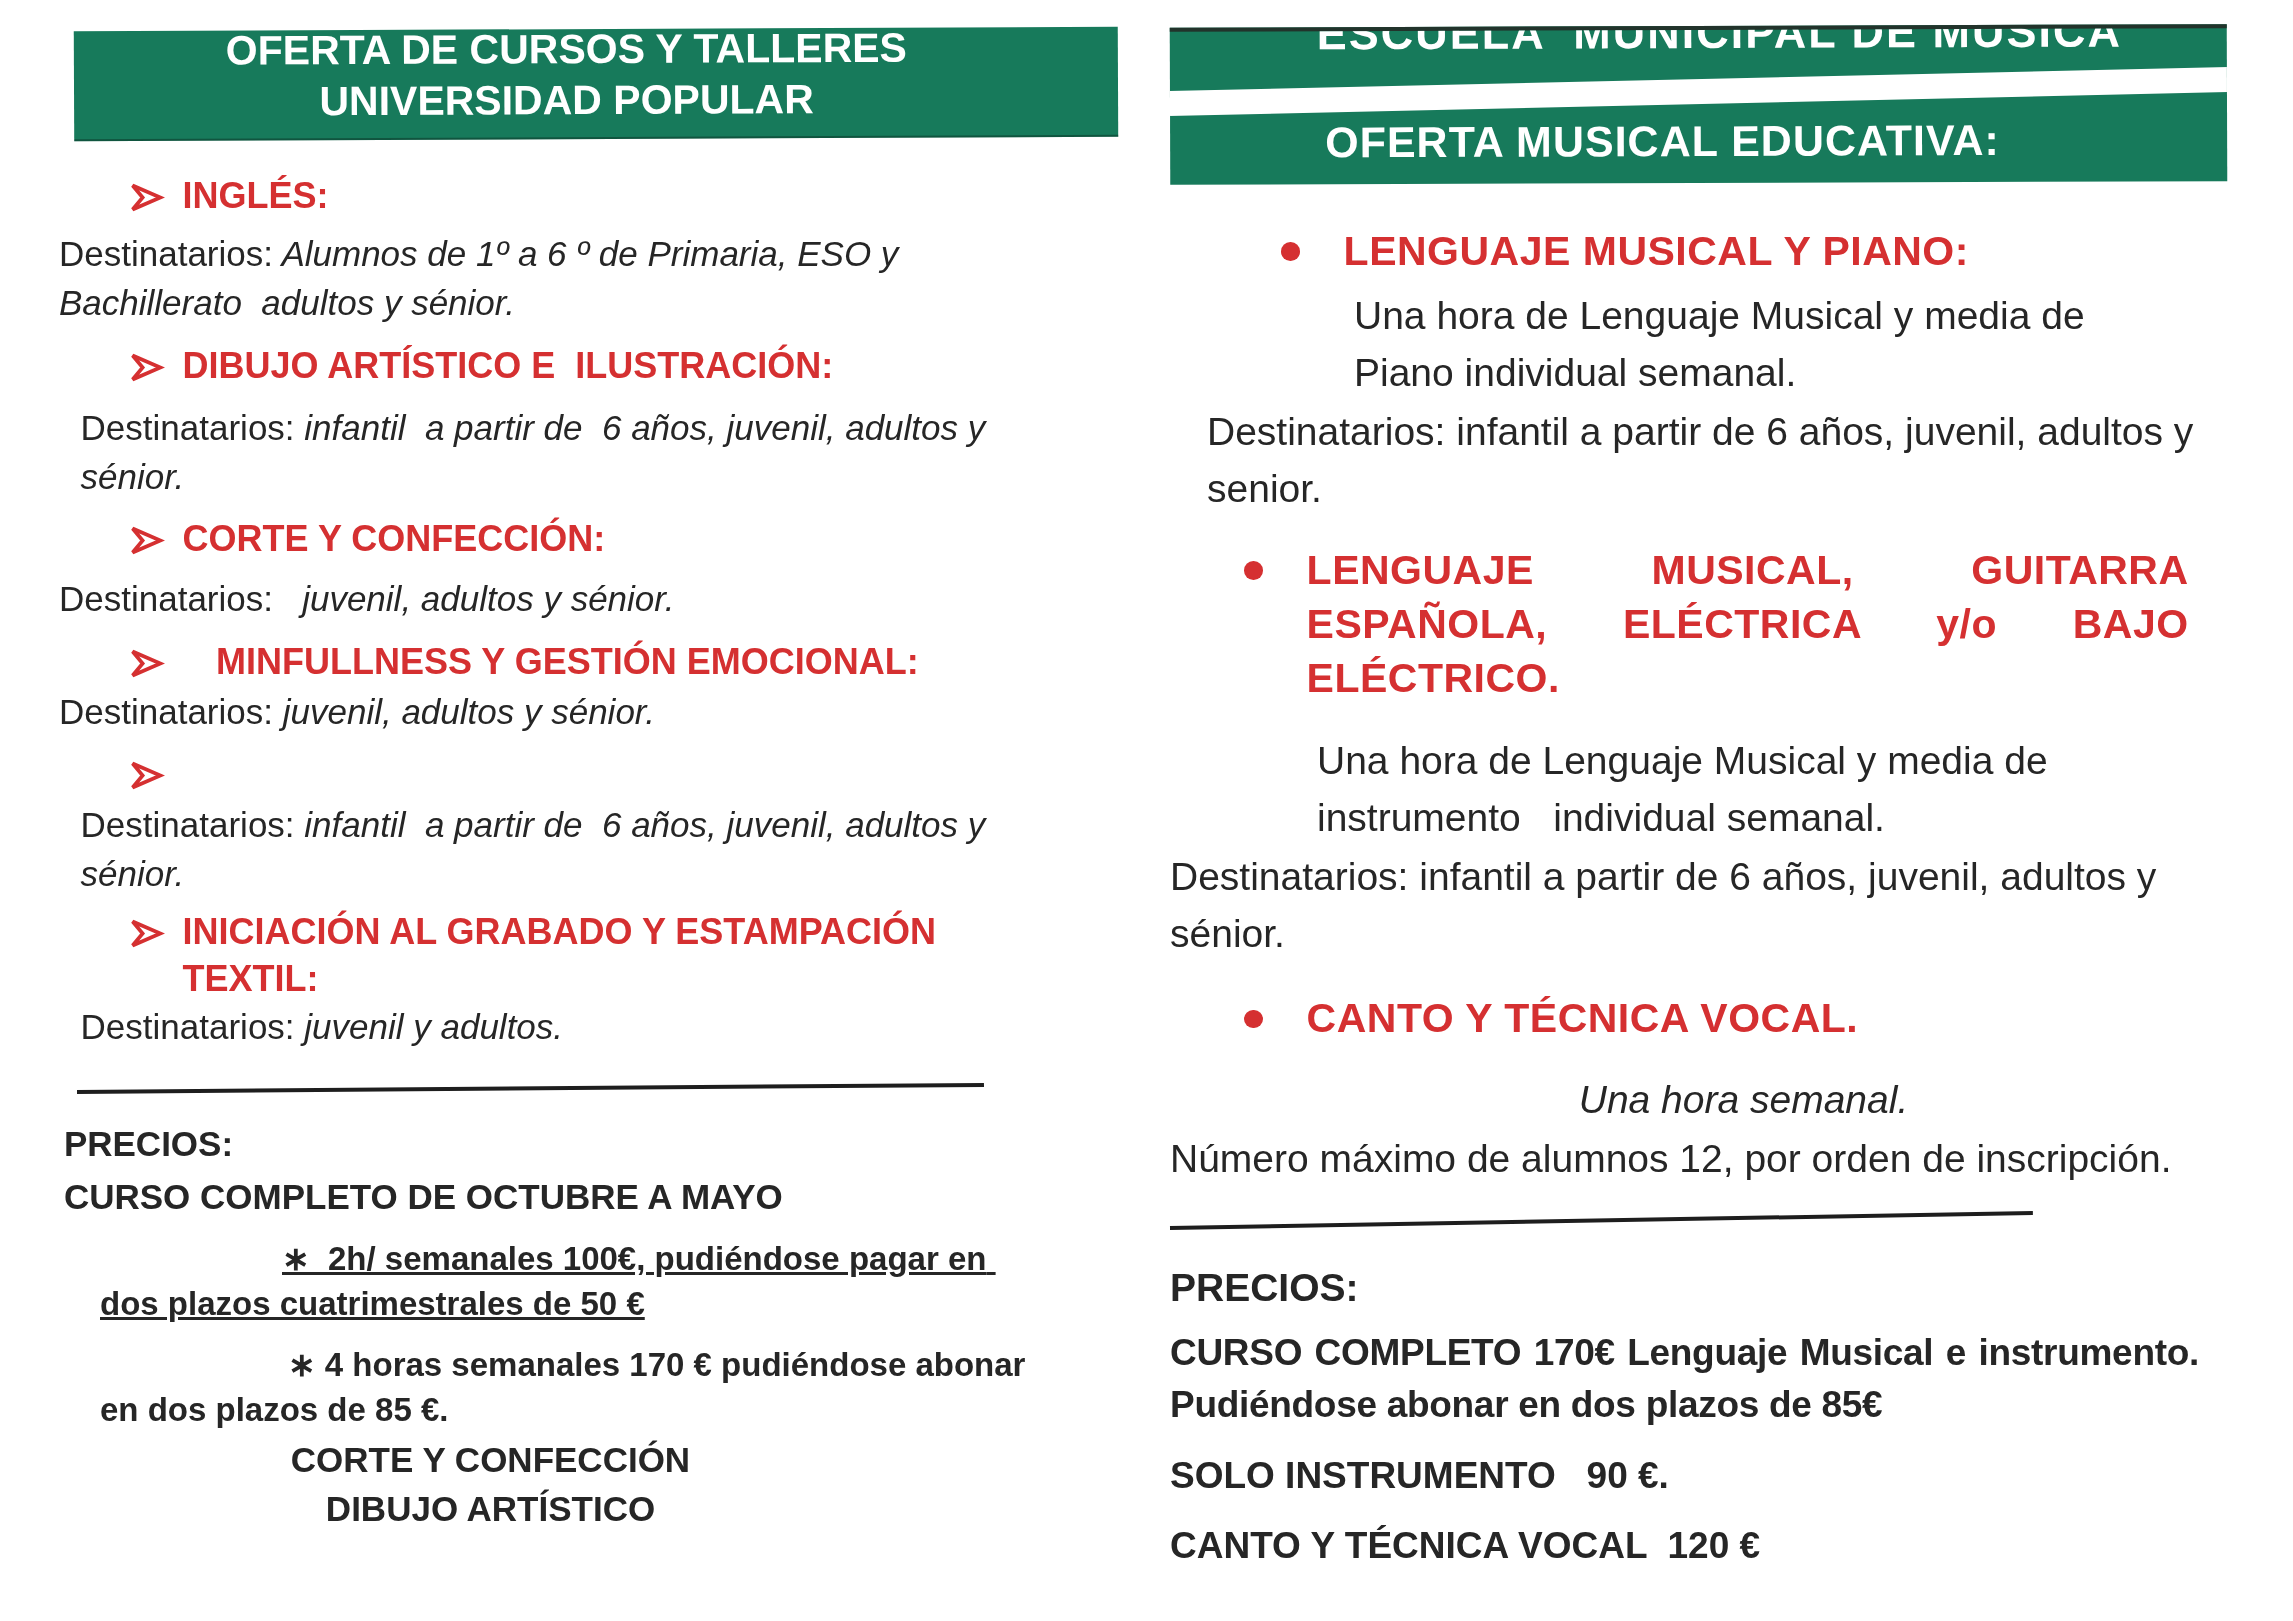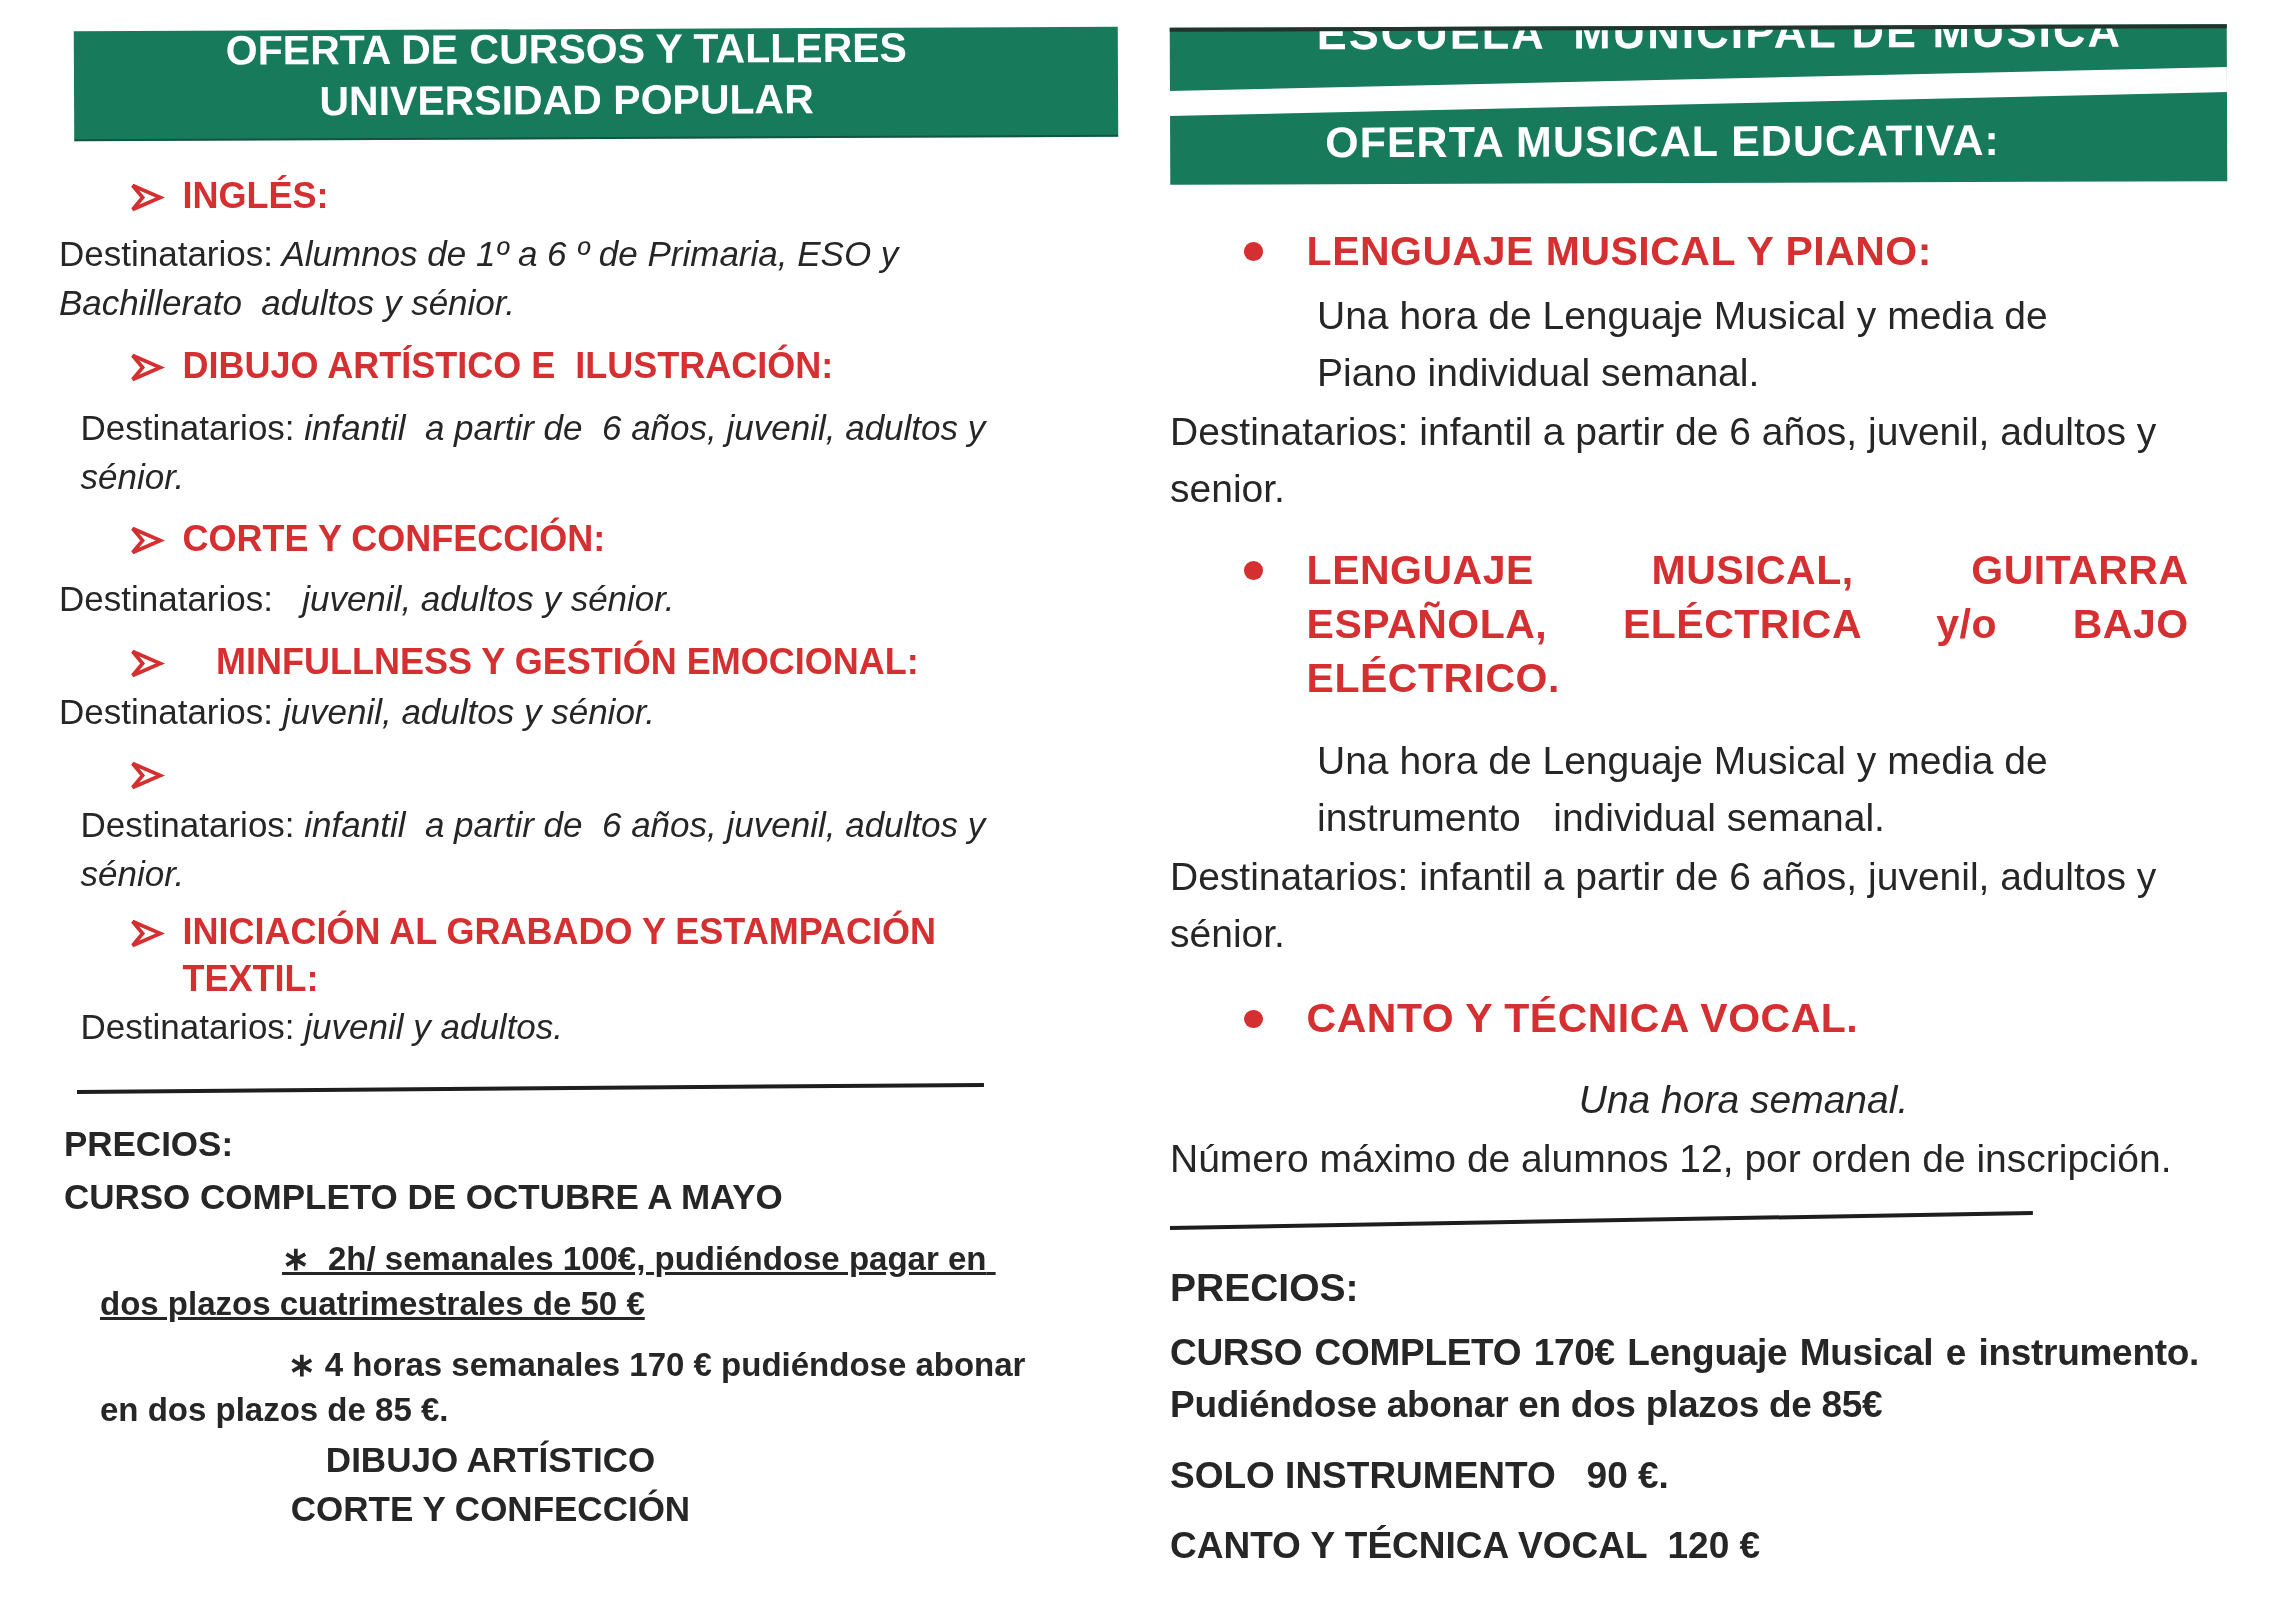--- a/index.html
+++ b/index.html
@@ -119,21 +119,21 @@
   }
   .mcourse-title.justified { text-align: justify; }
   .mdesc {
     margin: 0 0 0 147px; width: 794px;
     font-size: 39px; line-height: 57px;
     white-space: pre-wrap;
   }
   .mdesc.centered { text-align: center; width: 853px; }
   .mdest { margin: 0; width: 1029px; font-size: 39px; line-height: 57px; white-space: pre-wrap; }
 
-  .m1 { margin-top: 41px; } .m1 .mdesc { margin-top: 9.8px; } .m1 .mdest { margin-top: 2px; }
+  .m1 { margin-top: 41px; margin-left: 37px; } .m1 .mdesc { margin-top: 9.8px; } .m1 .mdest { margin-top: 2px; }
   .m2 { margin-top: 25.5px; } .m2 .mdesc { margin-top: 27.4px; } .m2 .mdest { margin-top: 2px; }
   .m3 { margin-top: 29px; } .m3 .mdesc { margin-top: 26px; font-style: italic; }  .m3 .mdest { margin-top: 2px; }
 
   
   .price-heading-r { margin: 31px 0 0 0; font-size: 39px; line-height: 54px; font-weight: bold; }
   .price-para {
     margin: 11.8px 0 0 0; width: 1029px;
     font-size: 37px; line-height: 52px; font-weight: bold;
     letter-spacing: -0.3px;
     text-align: justify;
@@ -225,22 +225,22 @@
       <p class="dest ind"><span class="dest-label">Destinatarios:</span><span class="dest-body"> juvenil y adultos.</span></p>
     </div>
 
     <div class="divider divider-left"></div>
 
     <div class="prices-left">
       <p class="price-heading">PRECIOS:</p>
       <p class="price-subheading">CURSO COMPLETO DE OCTUBRE A MAYO</p>
       <p class="price-item it1">∗  2h/ semanales 100€, pudiéndose pagar en dos plazos cuatrimestrales de 50 €</p>
       <p class="price-item it2">∗ 4 horas semanales 170 € pudiéndose abonar en dos plazos de 85 €.</p>
+      <p class="center-line">CORTE Y CONFECCIÓN</p>
       <p class="center-line">DIBUJO ARTÍSTICO</p>
-      <p class="center-line">CORTE Y CONFECCIÓN</p>
     </div>
 
   </section>
 
   <section class="col-right">
 
     <header class="banner-right">
       <div class="br-top">ESCUELA  MUNICIPAL DE MUSICA</div>
       <div class="br-stripe"></div>
       <div class="br-title">OFERTA MUSICAL EDUCATIVA:</div>

